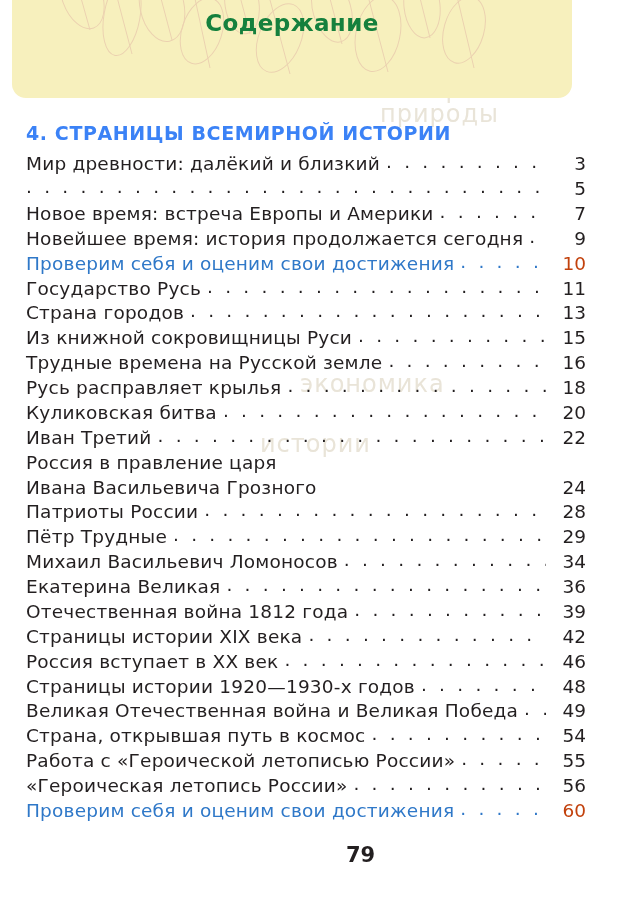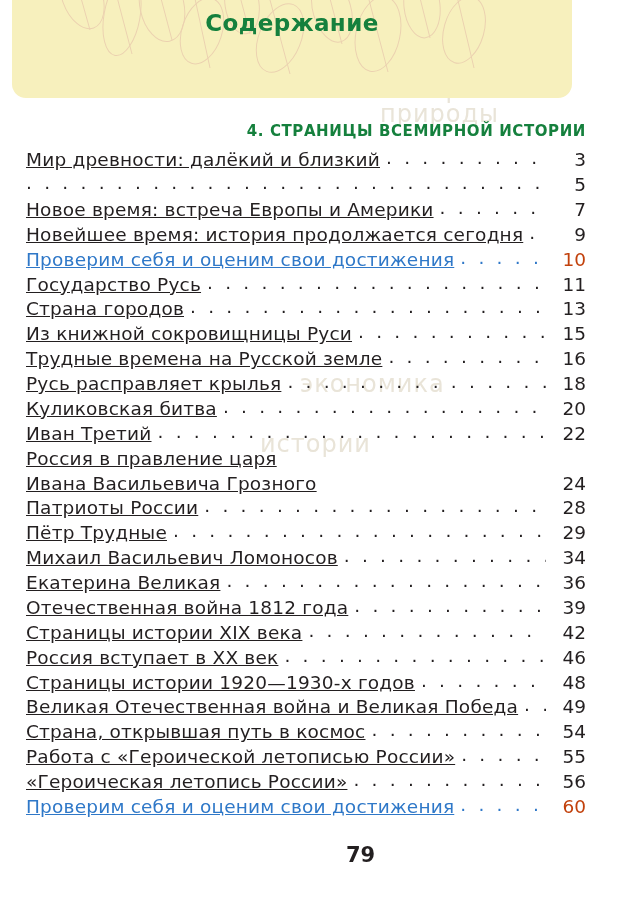--- a/index.html
+++ b/index.html
@@ -60,44 +60,42 @@
     pointer-events: none;
   }
   
   .content {
     position: absolute;
     left: 26px;
     top: 120px;
     width: 560px;
   }
   .section-head {
-    font-size: 15px;
+    font-size: 19px;
     font-weight: bold;
-    color: #15803d;
+    color: #3b82f6;
     margin: 2px 0 8px 0;
     letter-spacing: 0.6px;
-    text-align: right;
   }
   .section-head.s5 {
     margin-top: 22px;
   }
   .toc-row {
     display: flex;
     align-items: baseline;
     font-size: 18.5px;
     color: #231f20;
     line-height: 1.0;
     padding: 3.2px 0;
     white-space: nowrap;
   }
   .toc-row .label {
     flex: 0 0 auto;
     padding-right: 6px;
     letter-spacing: 0.2px;
-    text-decoration: underline;
   }
   .toc-row .dots {
     flex: 1 1 auto;
     overflow: hidden;
     white-space: nowrap;
     color: #231f20;
     font-size: 18.5px;
     letter-spacing: 3.2px;
     transform: translateY(-2px);
   }

